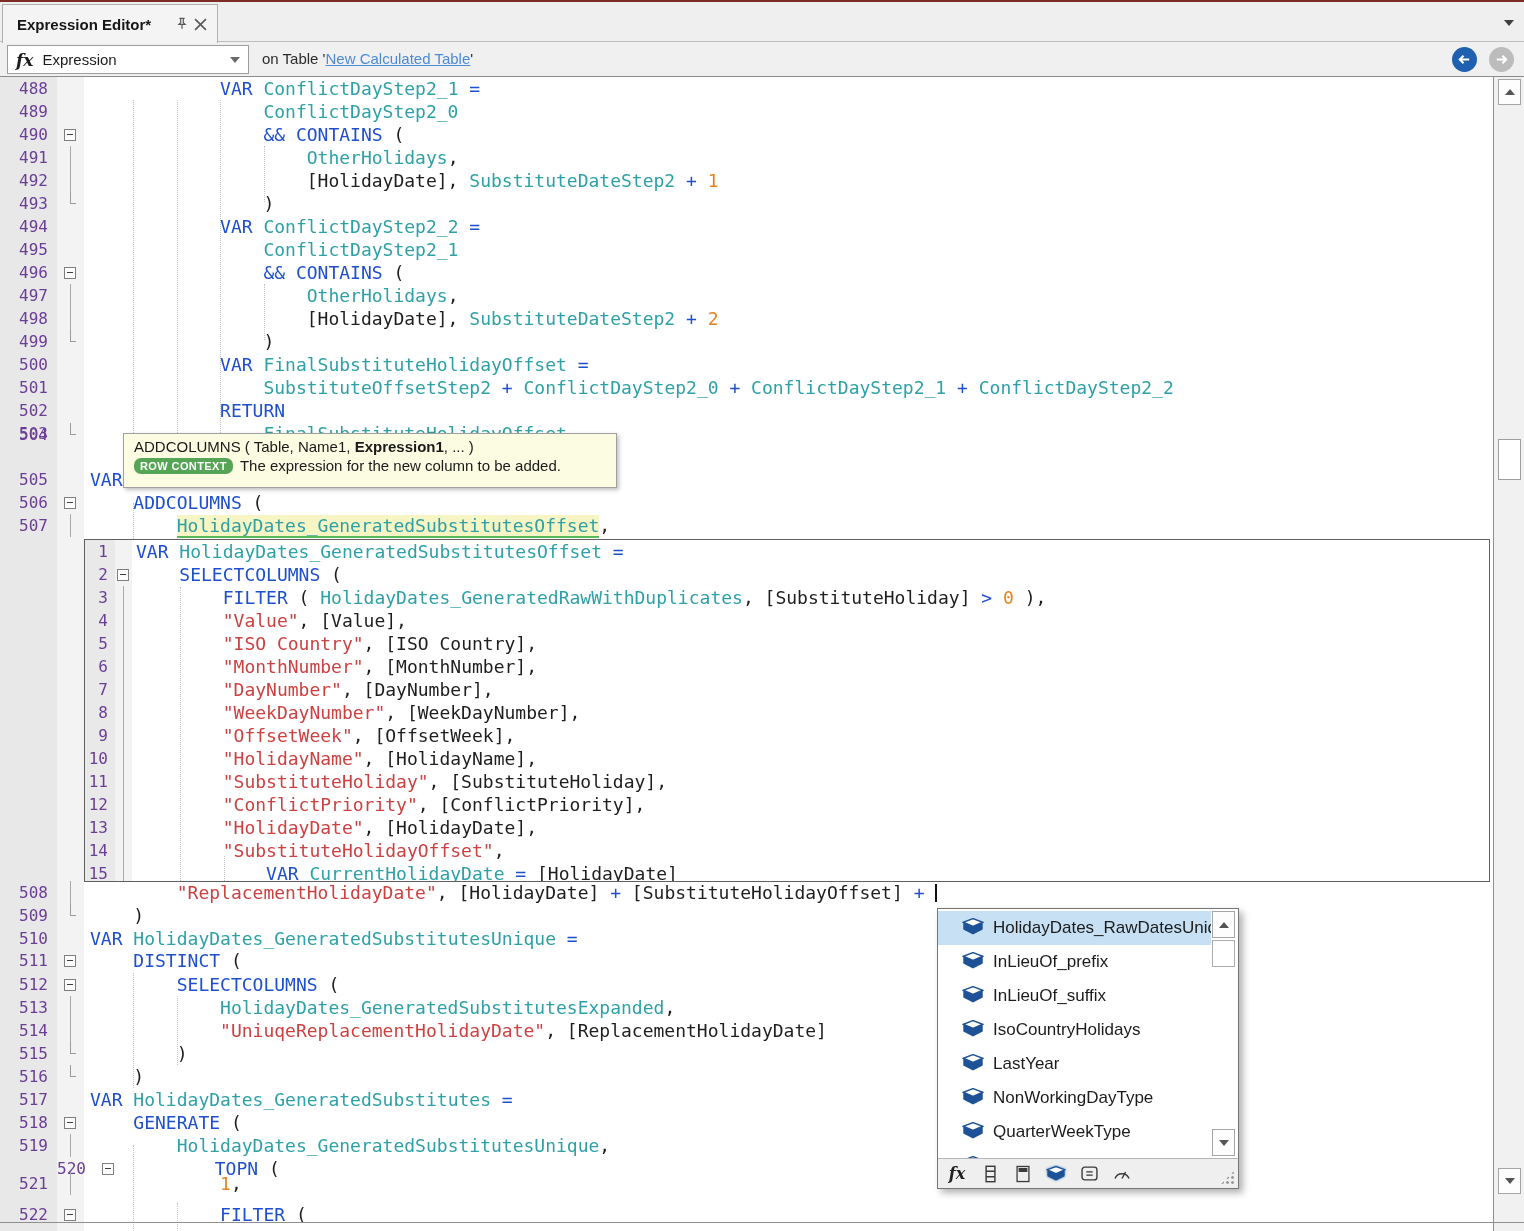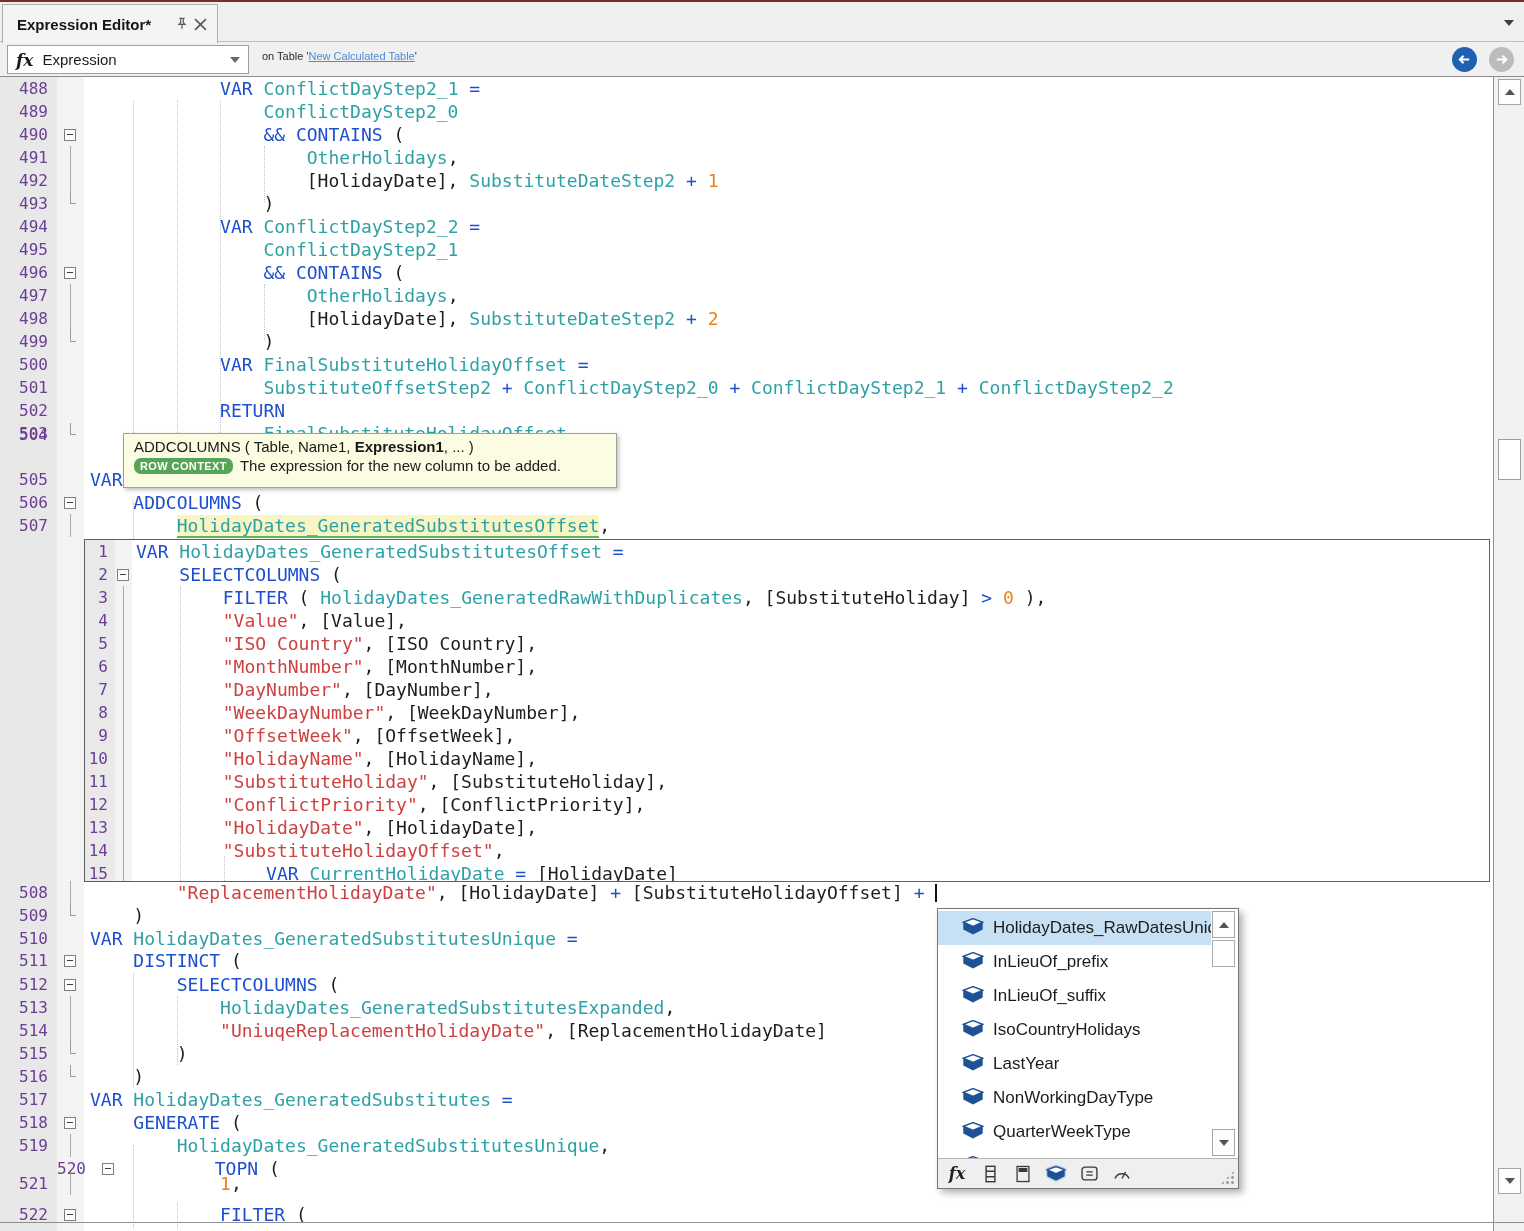--- a/index.html
+++ b/index.html
@@ -16,21 +16,21 @@
   #tab-title { font-size:15px; font-weight:bold; color:#161616; flex:1; }
   .chrome-ic { width:18px; height:18px; display:flex; align-items:center; justify-content:center; color:#5a5a5a; }
   #strip-caret { right:10px; top:18px; width:0; height:0; border-left:5px solid transparent; border-right:5px solid transparent; border-top:6px solid #3f3f3f; }
 
   #toolbar { left:0; top:42px; width:1524px; height:35px; background:#f0f0f0; border-bottom:1px solid #8c8c8c; }
   #combo { left:7px; top:3px; width:242px; height:29px; background:#fff; border:1px solid #9e9e9e;
     display:flex; align-items:center; padding:0 8px; }
   #combo-fx { font-family:"DejaVu Serif", serif; font-style:italic; font-weight:bold; font-size:17px; color:#1c1c1c; margin-right:9px; }
   #combo-value { font-size:15px; color:#1c1c1c; flex:1; }
   #combo-caret { width:0; height:0; border-left:5px solid transparent; border-right:5px solid transparent; border-top:6px solid #6a6a6a; }
-  #ontable { left:262px; top:8px; font-size:11px; color:#2b2b2b; white-space:nowrap; }
+  #ontable { left:262px; top:8px; font-size:15px; color:#2b2b2b; white-space:nowrap; }
   #table-link { color:#4b8bd4; text-decoration:underline; cursor:pointer; }
   .navbtn { top:5px; width:25px; height:25px; border-radius:50%; display:flex; align-items:center; justify-content:center; }
   #nav-back { left:1452px; background:#1f61b0; }
   #nav-fwd { left:1489px; background:#bcbcbc; }
 
   
   #editor { left:0; top:77px; width:1524px; height:1154px; background:#fff; }
   #gutter-bg { left:0; top:0; width:57px; height:1154px; background:#e8e8e8; }
   #fold-bg { left:57px; top:0; width:27px; height:1154px; background:#f3f3f3; }
 

